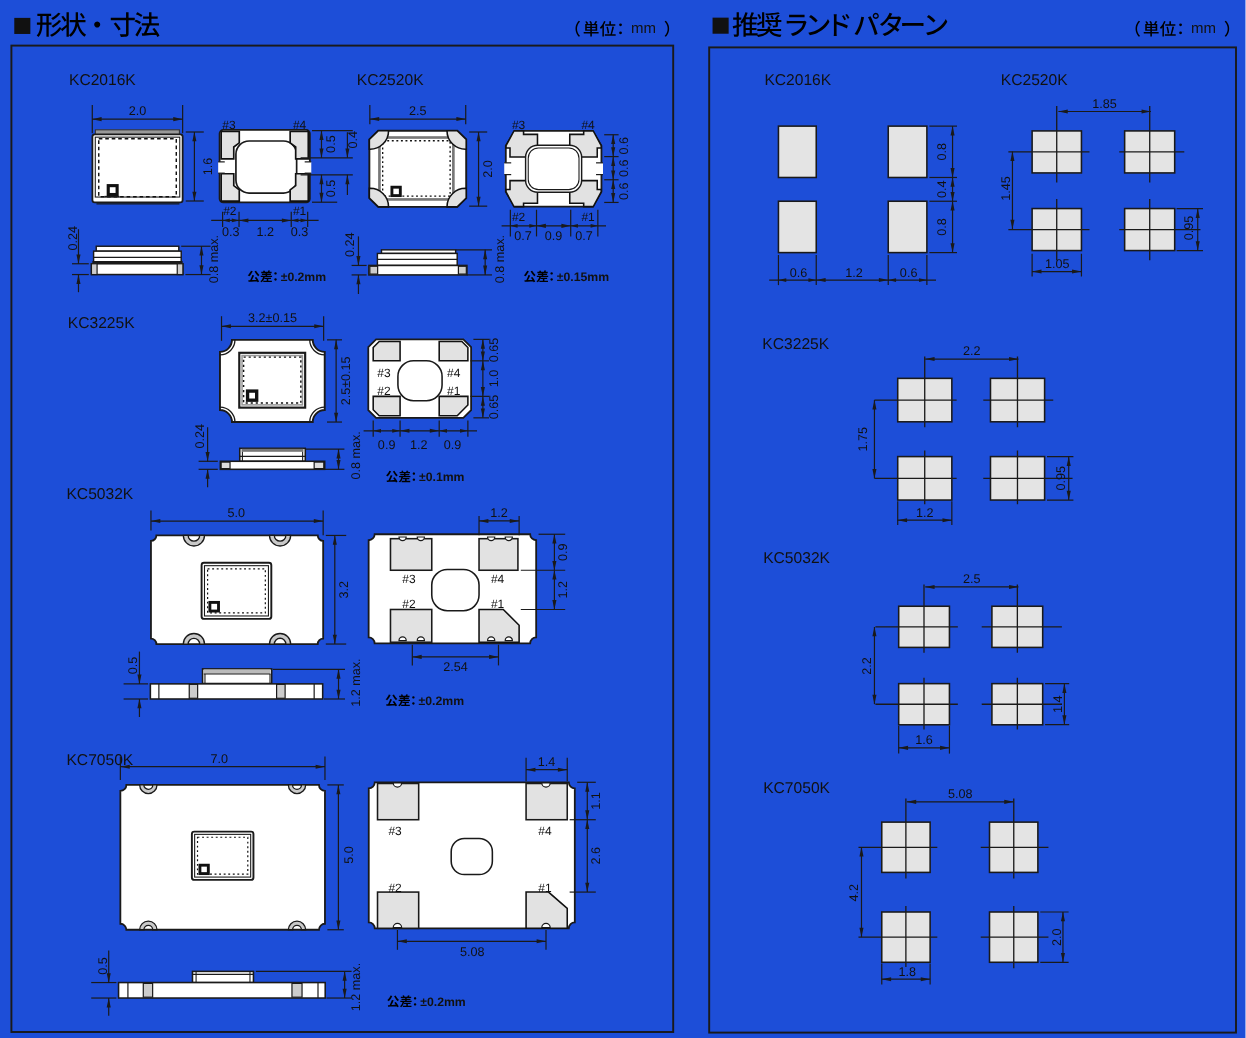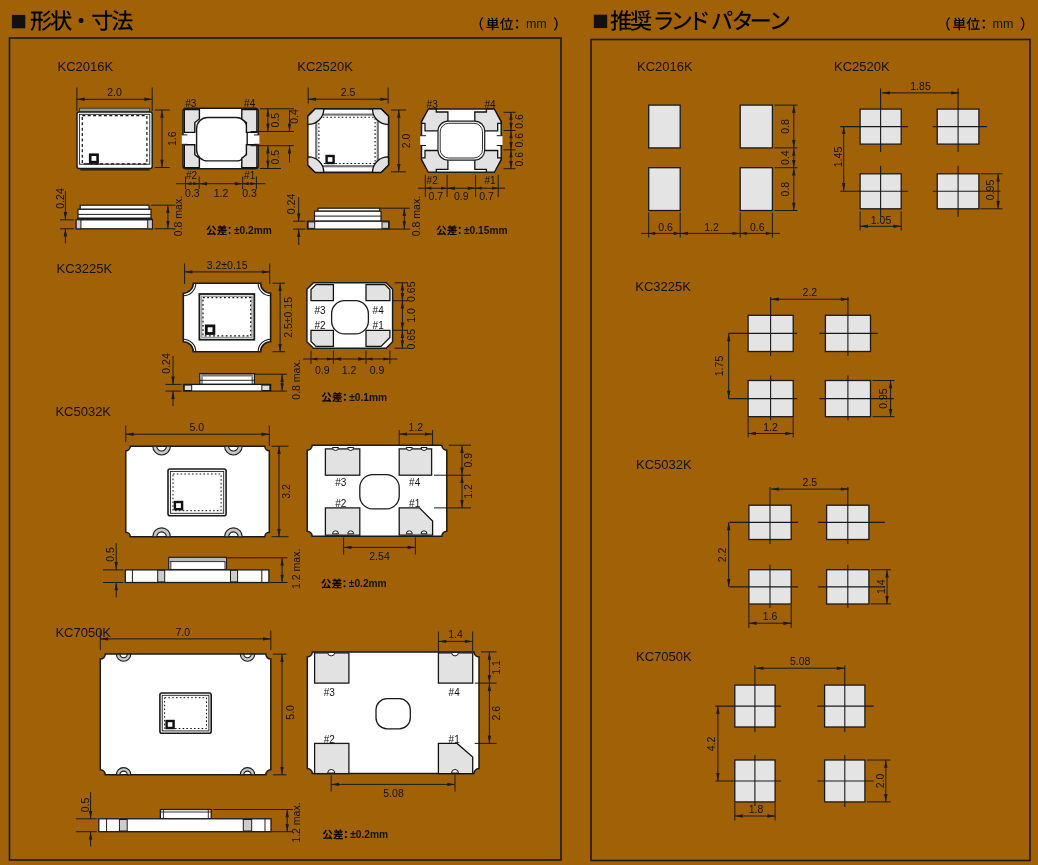--- a/index.html
+++ b/index.html
@@ -1,14 +1,14 @@
 <!DOCTYPE html>
 <html><head><meta charset="utf-8"><style>
 html,body{margin:0;padding:0;background:#fff;}
-#page{position:relative;width:1038px;height:865px;background:#a16207;overflow:hidden;}
+#page{position:relative;width:1038px;height:865px;background:#1d4ed8;overflow:hidden;}
 svg{position:absolute;top:0;left:0;}
 text{white-space:pre;}
 </style></head><body>
 <div id="page">
 <svg width="1038" height="865" viewBox="0 0 1038 865">
 <defs>
 <path id="jg1" transform="scale(0.02220,-0.02220)" d="M55.3 782.3H573.6V699.3H55.3ZM38.3 453.3H587.1V370.9H38.3ZM395.3 760H482.3V-82.2H395.3ZM164.9 760.5H248.4V434.7Q248.4 341.2 238.9 248.2Q229.4 155.2 197.4 69.4Q165.4 -16.3 97.9 -89.3Q91.3 -80.2 79.4 -68.5Q67.5 -56.9 54.9 -46.2Q42.2 -35.6 31.6 -29.5Q92 36.3 120 112.4Q147.9 188.6 156.4 270.4Q164.9 352.3 164.9 434.7ZM838.5 827.3 922.5 792.9Q885.4 746.3 837.7 701.8Q790 657.2 738 619.2Q686 581.2 634.5 552.6Q623.4 567.3 605.7 585Q588 602.7 570.8 615.4Q618.7 639.4 668.9 673.3Q719.1 707.3 764.1 747.3Q809 787.3 838.5 827.3ZM865.3 551.8 946.2 517.9Q907.7 468.8 857.8 421.3Q807.9 373.8 753.2 333Q698.5 292.3 645.1 261.7Q634.4 275.9 616.7 293.8Q599 311.8 582.3 324.4Q632.7 350.4 685.6 386.9Q738.5 423.3 785.9 466.1Q833.3 508.8 865.3 551.8ZM886.1 282.4 970.1 249.5Q928.1 179.4 869 117.6Q809.8 55.9 739.6 5.4Q669.5 -45.1 593.1 -81.7Q582.9 -65 565.2 -44.5Q547.5 -24 530.3 -10.3Q602.7 20.1 670.3 64.8Q737.9 109.5 794.1 164.9Q850.2 220.4 886.1 282.4Z"></path>
 <path id="jg2" transform="scale(0.02220,-0.02220)" d="M359.3 553.1H952.6V465.1H359.3ZM673.6 513Q696.1 398.3 736.1 297.2Q776.1 196.1 835.7 117.9Q895.4 39.7 976.3 -6.8Q965.7 -14.9 953.3 -28Q940.9 -41.2 930 -54.9Q919.1 -68.5 911.5 -80.7Q827.6 -25.6 767.2 60.5Q706.7 146.5 665.8 257.5Q624.8 368.5 599.2 496.9ZM739.4 775.1 806.7 813Q828.6 786.5 851.8 755.3Q875.1 724.1 895 694.3Q915 664.6 926.5 641.1L854.6 596.6Q843.6 620.1 824.4 651.1Q805.2 682.1 783.3 714.8Q761.3 747.6 739.4 775.1ZM584.1 841.2H671.6V601.2Q671.6 520.2 662.1 431.9Q652.6 343.7 625.1 254.2Q597.6 164.7 543.2 79.5Q488.7 -5.8 398.8 -81.3Q386.2 -67.6 365.4 -51.9Q344.7 -36.2 327 -24.6Q413.8 47.4 465.3 127.5Q516.7 207.7 542.4 289.9Q568.1 372 576.1 451.4Q584.1 530.8 584.1 601.2ZM239.9 844.2H327.5V-80.7H239.9ZM44.1 671.9 113 713.3Q136.4 685.3 160.9 652.3Q185.3 619.2 206.2 587.2Q227.2 555.2 239.1 529.7L165.2 482.2Q154.3 508.2 134.4 541Q114.4 573.8 90.7 608.3Q67.1 642.8 44.1 671.9ZM30.9 202.7Q73.4 235.6 134.1 287.9Q194.8 340.3 256.2 395.7L292.1 324.3Q239.7 273.5 184 221.6Q128.3 169.7 79.8 127.3Z"></path>
 <path id="jg3" transform="scale(0.02220,-0.02220)" d="M499.8 493Q531.6 493 557 477.7Q582.3 462.4 597.7 437.1Q613 411.9 613 380Q613 349.4 597.7 323.5Q582.4 297.6 557.1 282.3Q531.9 267 500 267Q469.4 267 443.5 282.3Q417.6 297.5 402.3 323.4Q387 349.3 387 379.8Q387 411.6 402.3 437Q417.5 462.3 443.4 477.7Q469.3 493 499.8 493Z"></path>
 <path id="jg4" transform="scale(0.02220,-0.02220)" d="M49.8 634H951.2V545.5H49.8ZM623.7 842.7H717.9V43.3Q717.9 -7.5 704.1 -31.7Q690.3 -55.9 657.1 -67Q624 -78.2 566.2 -81.7Q508.3 -85.3 427.4 -84.7Q424.9 -70.6 418 -52.9Q411.2 -35.1 403.4 -17.2Q395.5 0.8 387.4 13.9Q432.8 12.4 474.3 11.9Q515.7 11.4 546.7 11.6Q577.7 11.9 590.7 11.9Q609.2 12.4 616.4 19.1Q623.7 25.9 623.7 43.3ZM159.4 409.1 234.8 454.7Q271.3 418.2 307.5 374Q343.7 329.8 373.7 286.3Q403.7 242.9 420.1 206.9L338.6 156.3Q324.2 191.8 295.2 236Q266.2 280.2 230.8 325.7Q195.3 371.1 159.4 409.1Z"></path>

